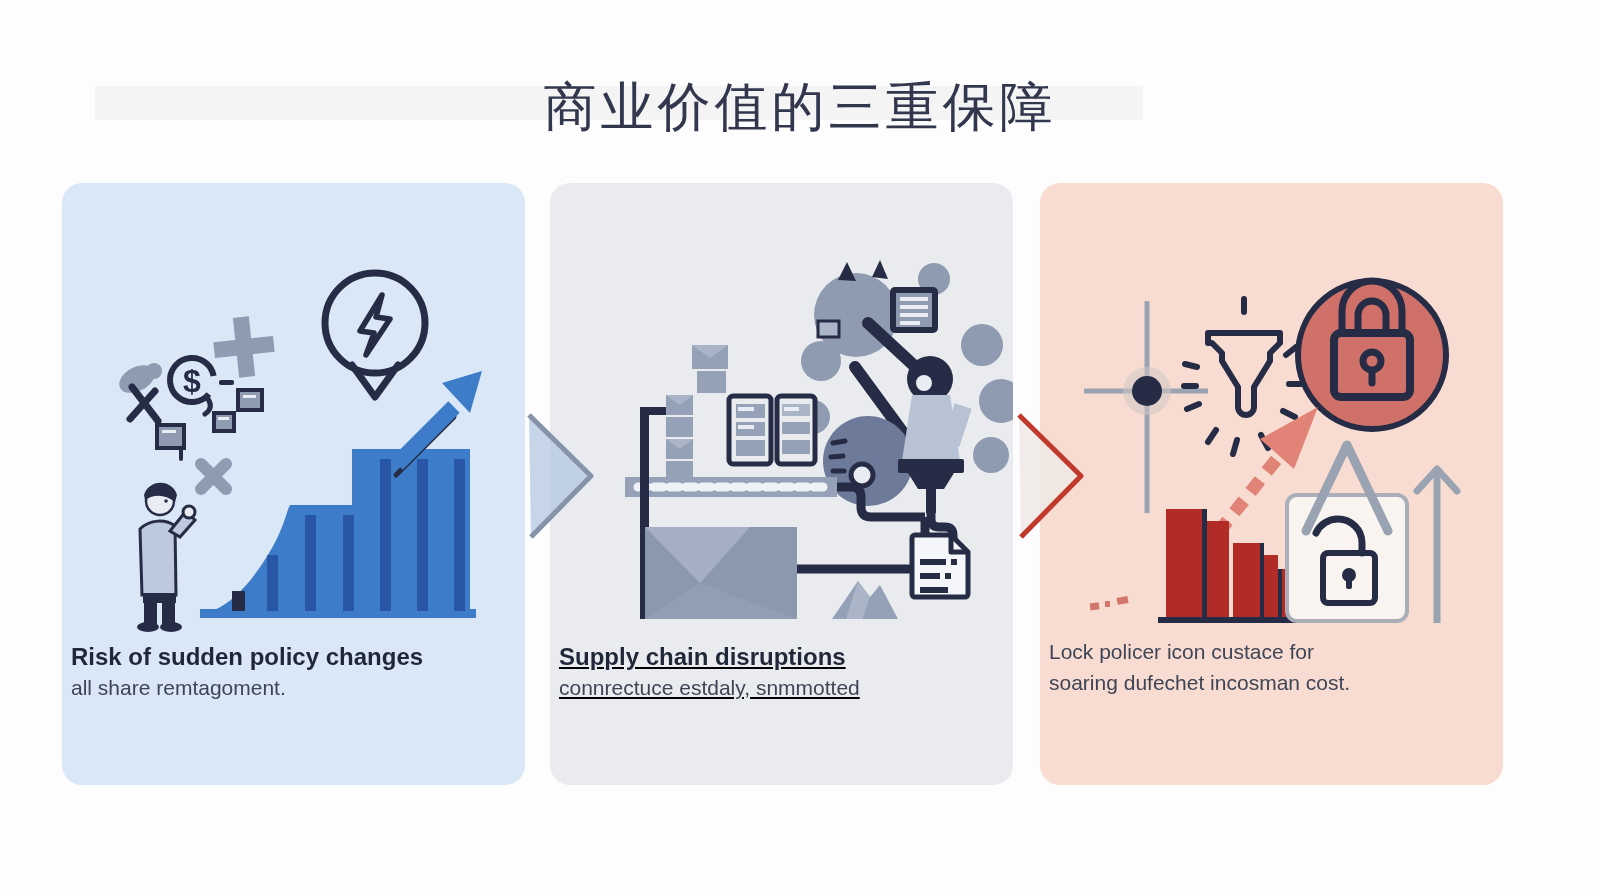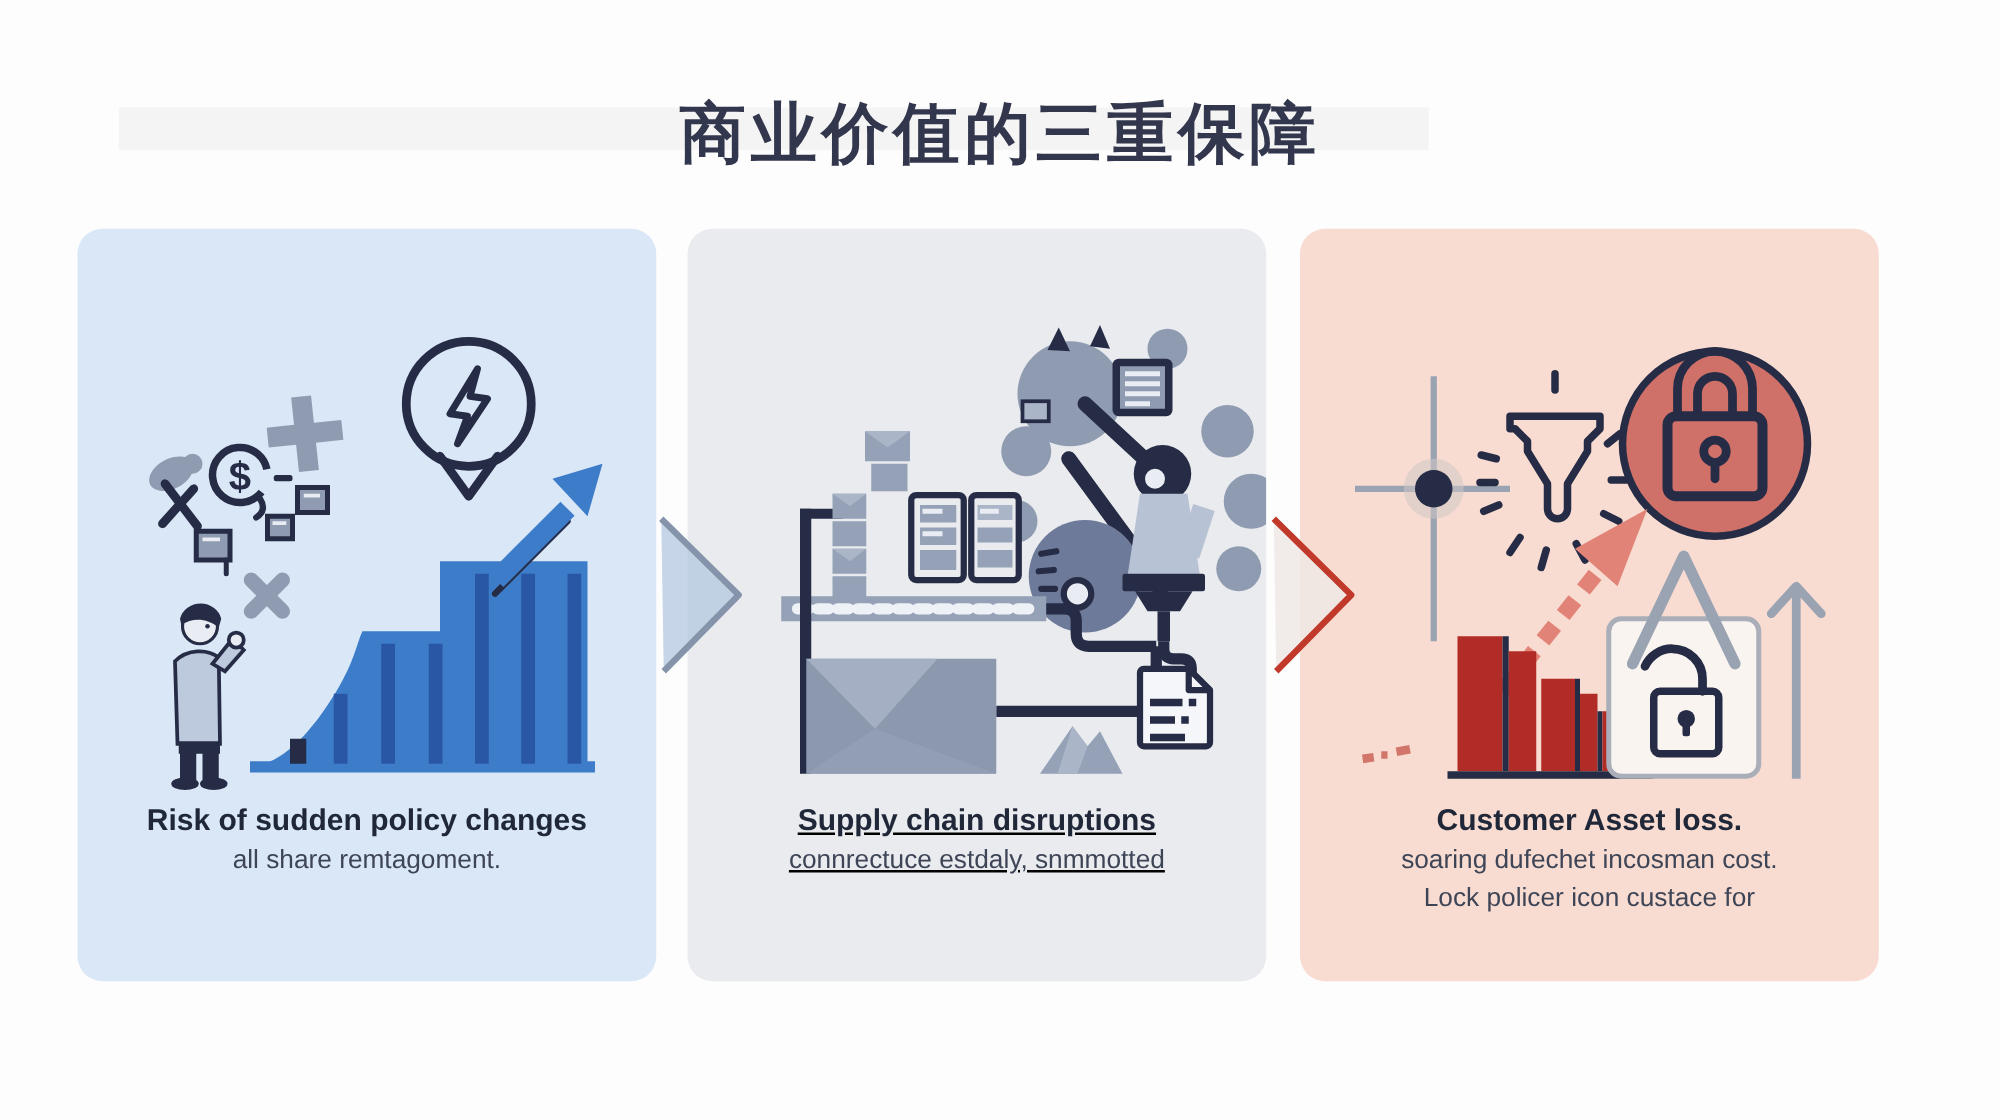--- a/index.html
+++ b/index.html
@@ -4,30 +4,30 @@
 <style>
   html,body{margin:0;padding:0;}
   body{
     width:1600px;height:896px;position:relative;overflow:hidden;
     background:#fdfdfd;
     font-family:"Liberation Sans", sans-serif;
   }
   .title-band{position:absolute;left:95px;top:86px;width:1048px;height:34px;background:#ededed;opacity:.55;}
   .page-title{
     position:absolute;top:72px;left:0;right:0;text-align:center;
-    font-size:53px;font-weight:700;letter-spacing:4px;color:var(--c-title,#32374d);
+    font-size:53px;font-weight:400;letter-spacing:4px;color:var(--c-title,#32374d);
   }
   .panel{
     position:absolute;top:183px;width:463px;height:602px;border-radius:20px;overflow:hidden;
   }
   .panel1{left:62px;background:var(--c-panel1-bg,#d9e7f7);}
   .panel2{left:550px;background:var(--c-panel2-bg,#e9ebee);text-decoration:underline;}
   .panel3{left:1040px;background:var(--c-panel3-bg,#f9dcd1);}
   .illu{display:block;width:463px;height:452px;}
-  .caption{text-align:center;padding:0 24px;}
+  .caption{text-align:left;padding:0 9px;}
   .heading{margin-top:8px;font-size:24px;font-weight:700;color:var(--c-heading,#1f2738);}
   .subline{margin-top:3px;font-size:21px;color:var(--c-sub,#3e4557);line-height:28px;}
   .chev{position:absolute;top:407px;width:78px;height:136px;}
   .chev1{left:521px;}
   .chev2{left:1011px;}
 
   
   .fn{fill:var(--c-navy,#262c45);} .sn{stroke:var(--c-navy,#262c45);}
   .nf{fill:none;} .rc{stroke-linecap:round;stroke-linejoin:round;}
   .fb{fill:var(--c-blue,#3d7cc9);} .fbd{fill:var(--c-blue-dark,#2a57a5);}
@@ -310,23 +310,22 @@
       <circle class="fn" cx="309" cy="392" r="7"></circle>
       <rect class="fn" x="306" y="394" width="6" height="12" rx="2"></rect>
     </g>
 
     <g>
       <line class="sag" x1="397" y1="440" x2="397" y2="288" stroke-width="7"></line>
       <polyline class="nf sag rc" points="377,308 397,286 417,308" stroke-width="7"></polyline>
     </g>
   </svg>
   <div class="caption">
-    <div class="heading">Customer Asset loss.</div>
+    <div class="subline">Lock policer icon custace for</div>
     <div class="subline">soaring dufechet incosman cost.</div>
-    <div class="subline">Lock policer icon custace for</div>
   </div>
 </section>
 
 <svg class="chev chev1" viewBox="0 0 78 136">
   <polygon class="fch1" points="8,8 70,69 10,130" opacity="0.78"></polygon>
   <polyline class="nf sch1" points="8,8 70,69 10,130" stroke-width="5" stroke-linejoin="round"></polyline>
 </svg>
 <svg class="chev chev2" viewBox="0 0 78 136">
   <polygon class="fch2" points="8,8 70,69 10,130" opacity="0.85"></polygon>
   <polyline class="nf sch2" points="8,8 70,69 10,130" stroke-width="5" stroke-linejoin="round"></polyline>

